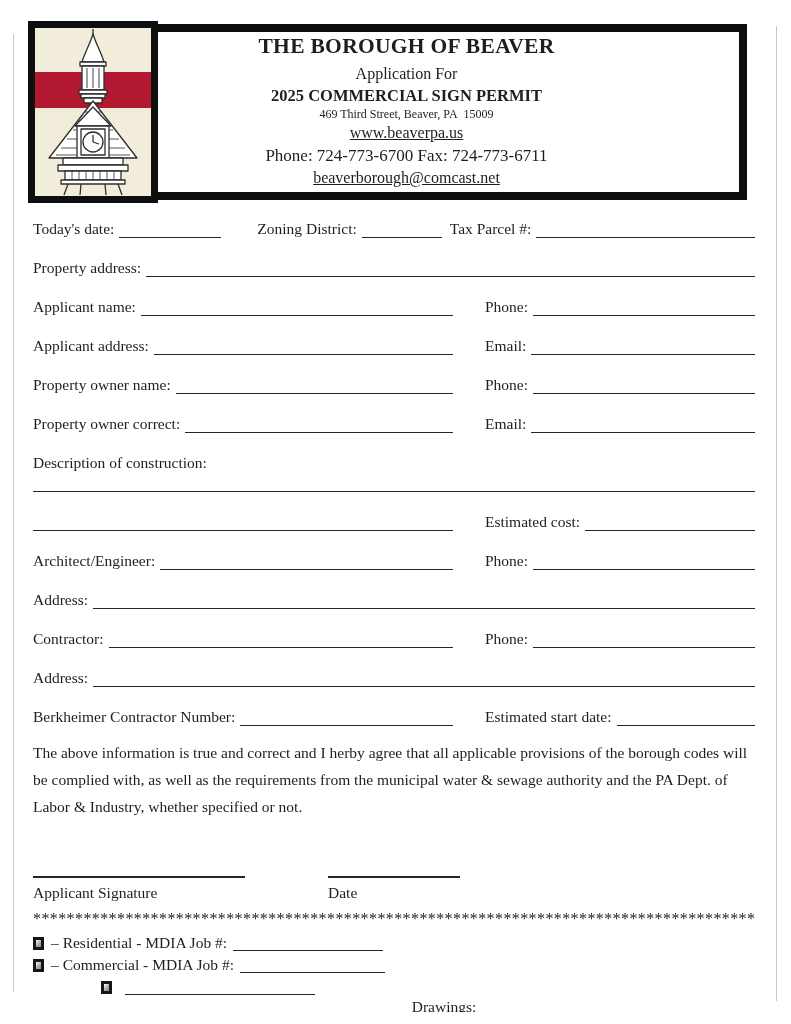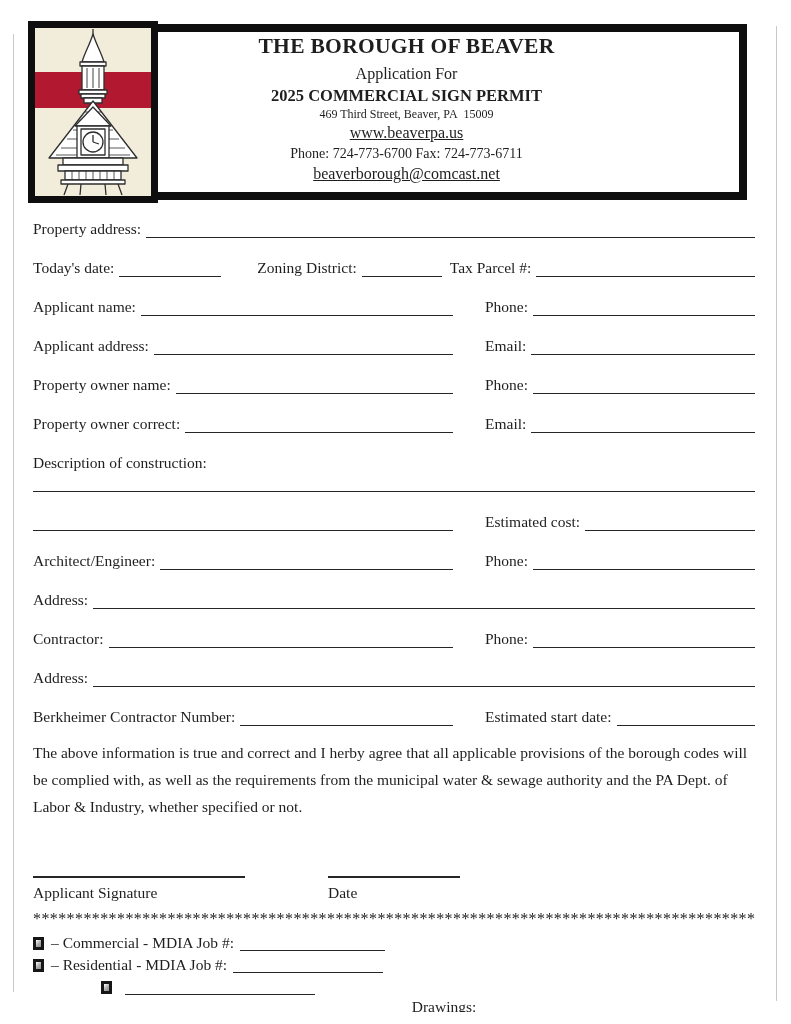--- a/index.html
+++ b/index.html
@@ -24,21 +24,21 @@
     position: absolute; left: 28px; top: 21px; width: 130px; height: 182px;
     border: 7px solid #0e0e0e; background: #f2edda;
   }
   .logo svg { display: block; width: 100%; height: 100%; }
   .htext { position: absolute; left: 163px; top: 33px; width: 487px; text-align: center; line-height: 1.28; }
   .h-title  { font-size: 21.5px; font-weight: 700; letter-spacing: .3px; }
   .h-sub    { font-size: 16px; margin-top: 3px; }
   .h-permit { font-size: 16.5px; font-weight: 700; margin-top: 1px; }
   .h-addr   { font-size: 12px; margin-top: 1px; }
   .h-web, .h-email { font-size: 16px; margin-top: 1px; text-decoration: underline; }
-  .h-phone  { font-size: 14px; margin-top: 1px; }
+  .h-phone  { font-size: 17px; margin-top: 1px; }
 
   
   .form { position: absolute; left: 33px; top: 212px; width: 722px; }
   .row { display: flex; align-items: flex-end; height: 26px; margin-bottom: 13px;
          font-size: 15.5px; white-space: nowrap; }
   .row.short { height: 20px; }
   .row.tight { margin-bottom: 0; }
   .blank { border-bottom: 1.5px solid #262626; height: 3px; margin-left: 5px; }
   .fill { flex: 1; }
   .left-col  { display: flex; align-items: flex-end; width: 420px; }
@@ -113,36 +113,36 @@
     <div class="h-permit">2025 COMMERCIAL SIGN PERMIT</div>
     <div class="h-addr">469 Third Street, Beaver, PA&nbsp; 15009</div>
     <div class="h-web">www.beaverpa.us</div>
     <div class="h-phone">Phone: 724-773-6700 Fax: 724-773-6711</div>
     <div class="h-email">beaverborough@comcast.net</div>
   </div>
 
   <div class="form">
 
     <div class="row">
-      <span>Property address:</span>
-      <span class="blank fill"></span>
-    </div>
-
-    <div class="row">
       <span>Today's date:</span>
       <span class="blank w102"></span>
       <span class="sp36"></span>
       <span>Zoning District:</span>
       <span class="blank w80"></span>
       <span class="sp8"></span>
       <span>Tax Parcel #:</span>
       <span class="blank fill"></span>
     </div>
 
     <div class="row">
+      <span>Property address:</span>
+      <span class="blank fill"></span>
+    </div>
+
+    <div class="row">
       <span class="left-col">
         <span>Applicant name:</span>
         <span class="blank fill"></span>
       </span>
       <span class="right-col">
         <span>Phone:</span>
         <span class="blank fill"></span>
       </span>
     </div>
 
@@ -251,27 +251,27 @@
         <div class="sig-line sl3"></div>
         <div class="sig-label">Date</div>
       </div>
     </div>
 
     <div class="divider">********************************************************************************************************************************************************************</div>
 
     <div class="office">
       <div class="office-row">
         <span class="cb"></span>
+        <span>– Residential - MDIA Job #:</span>
+        <span class="blank w150"></span>
+      </div>
+      <div class="office-row">
+        <span class="cb"></span>
         <span>– Commercial - MDIA Job #:</span>
         <span class="blank w145"></span>
-      </div>
-      <div class="office-row">
-        <span class="cb"></span>
-        <span>– Residential - MDIA Job #:</span>
-        <span class="blank w150"></span>
       </div>
       <div class="office-row indent68">
         <span class="cb"></span>
         <span class="blank w190"></span>
       </div>
       <div class="office-row indent100">
         <span>Drawings:</span>
         <span class="cb" style="margin-left:8px"></span>
         <span>– Paper</span>
         <span class="cb" style="margin-left:10px"></span>

